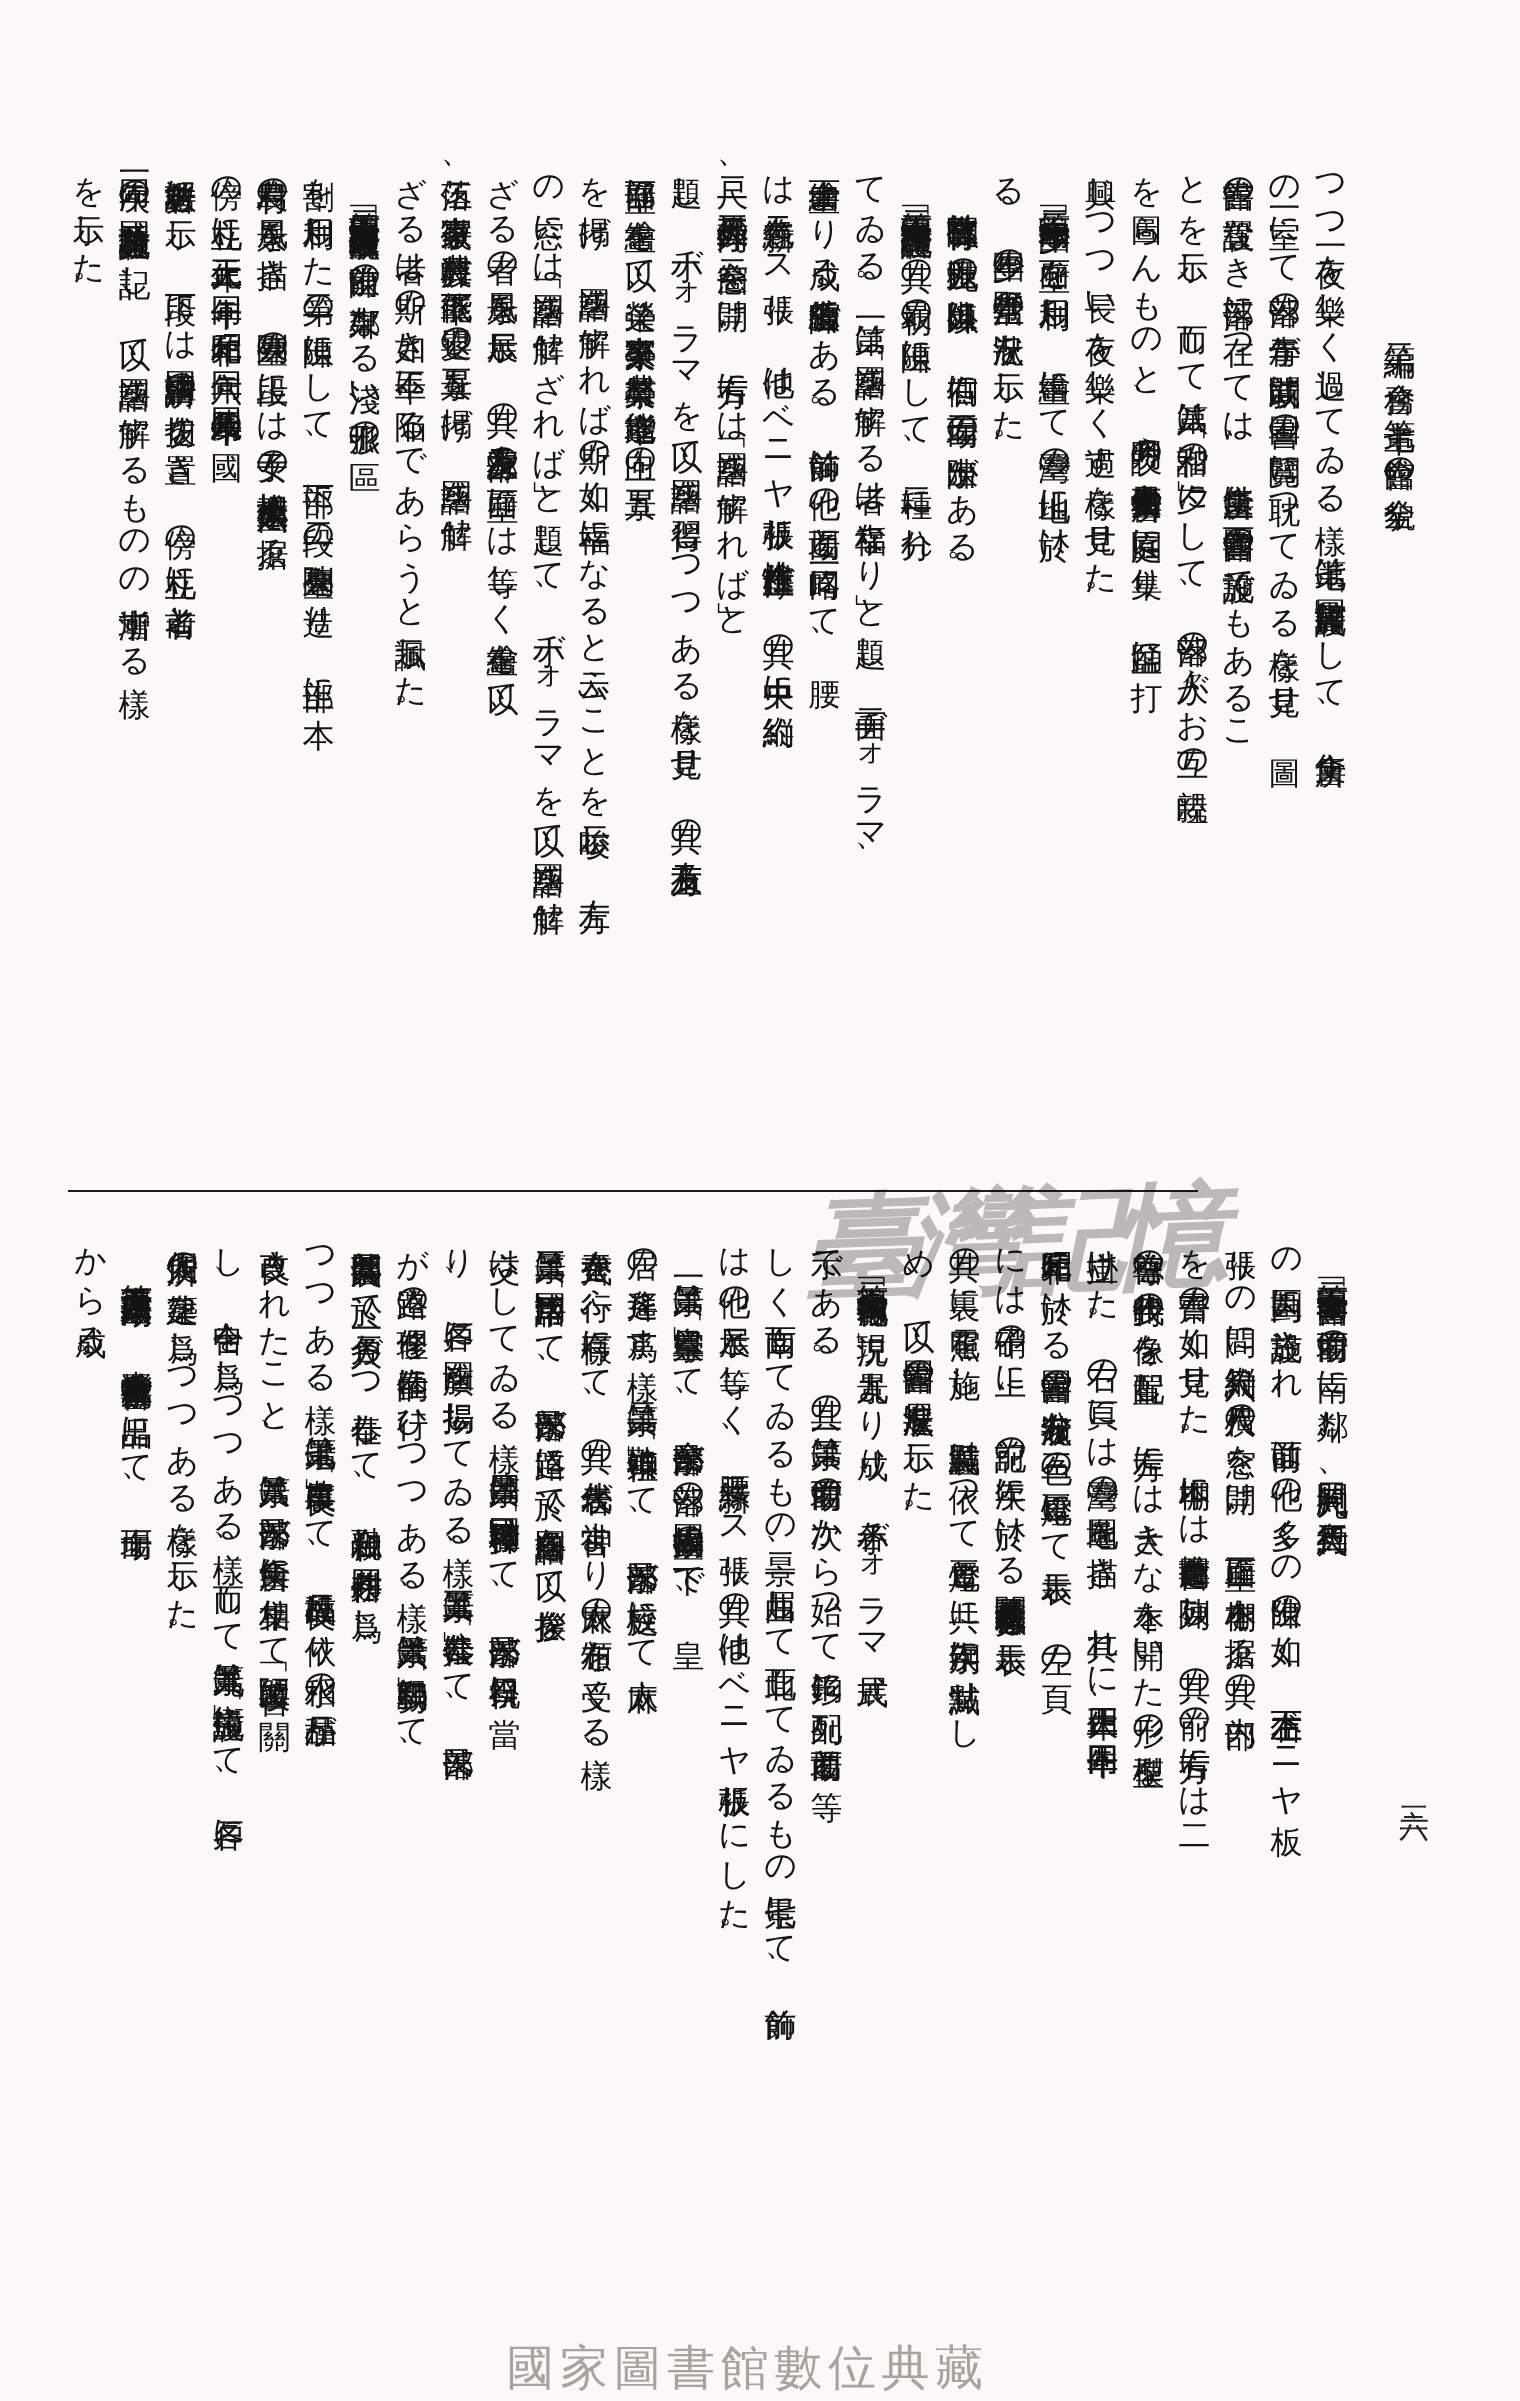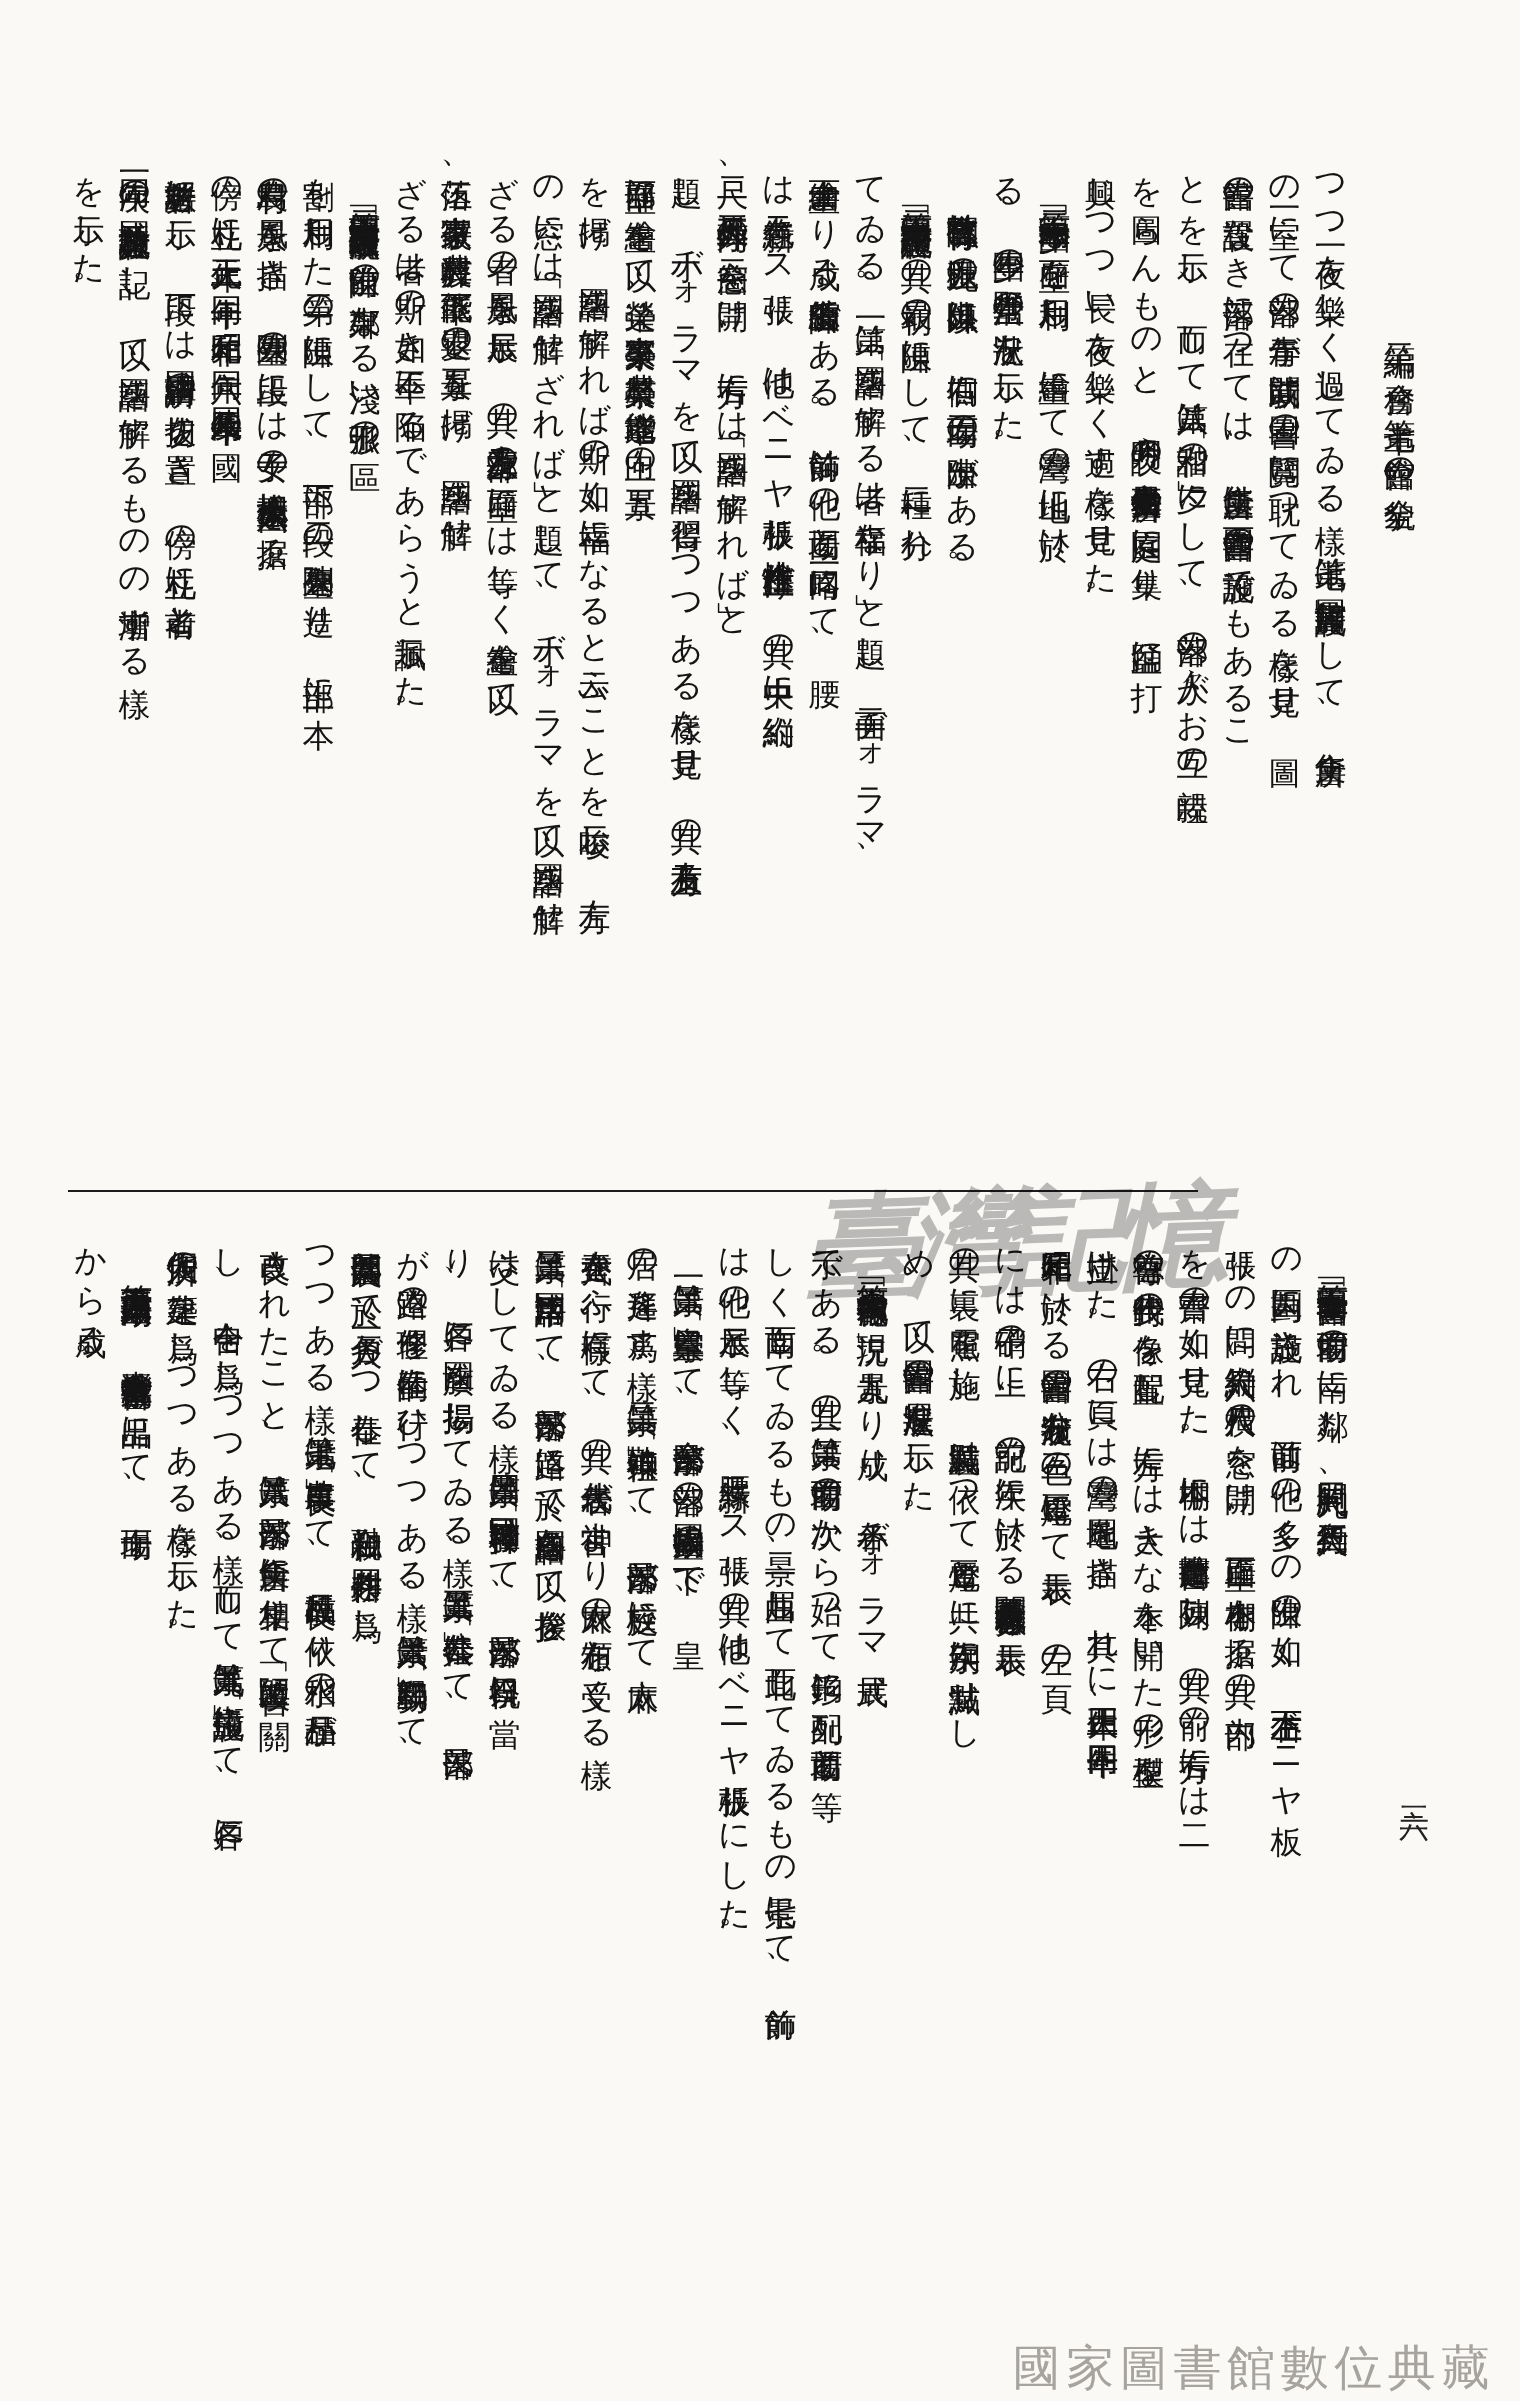--- a/index.html
+++ b/index.html
@@ -59,21 +59,21 @@
     display:block;
   }
   .watermark .wm-latin{
     position:absolute;left:172px;top:156px;
     font-size:40px;font-style:italic;font-weight:bold;
     color:#868686;opacity:.55;letter-spacing:0.8px;
   }
   
   .footer-caption{
     position:absolute;left:0;top:2336px;width:1495px;
-    text-align:right;
+    text-align:center;
     font-size:48px;letter-spacing:5.6px;
     color:#a7a4a0;
   }
 </style>
 </head>
 <body>
 
 <div class="chapter-header vtext">第二編　會務　第七章　會館の全貌</div>
 
 <div class="block" id="top-block">

